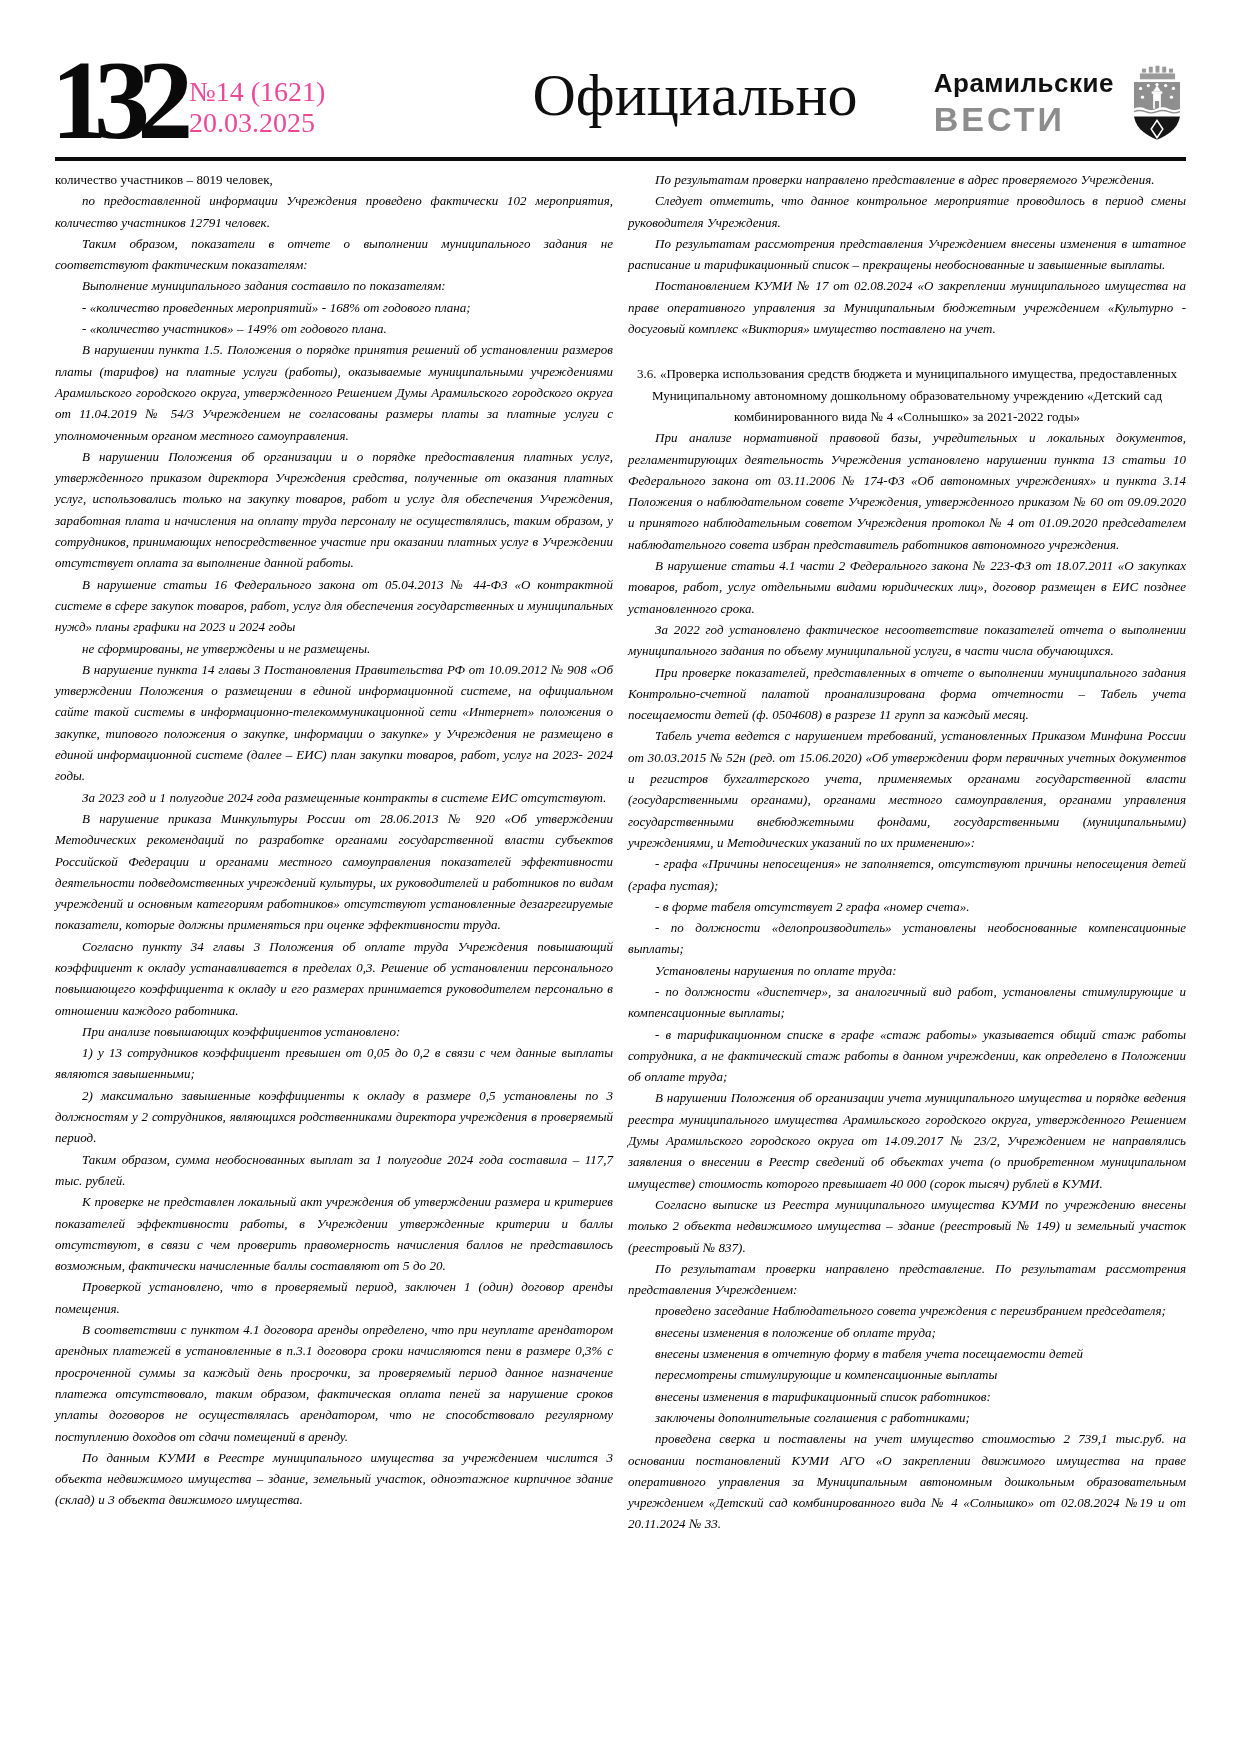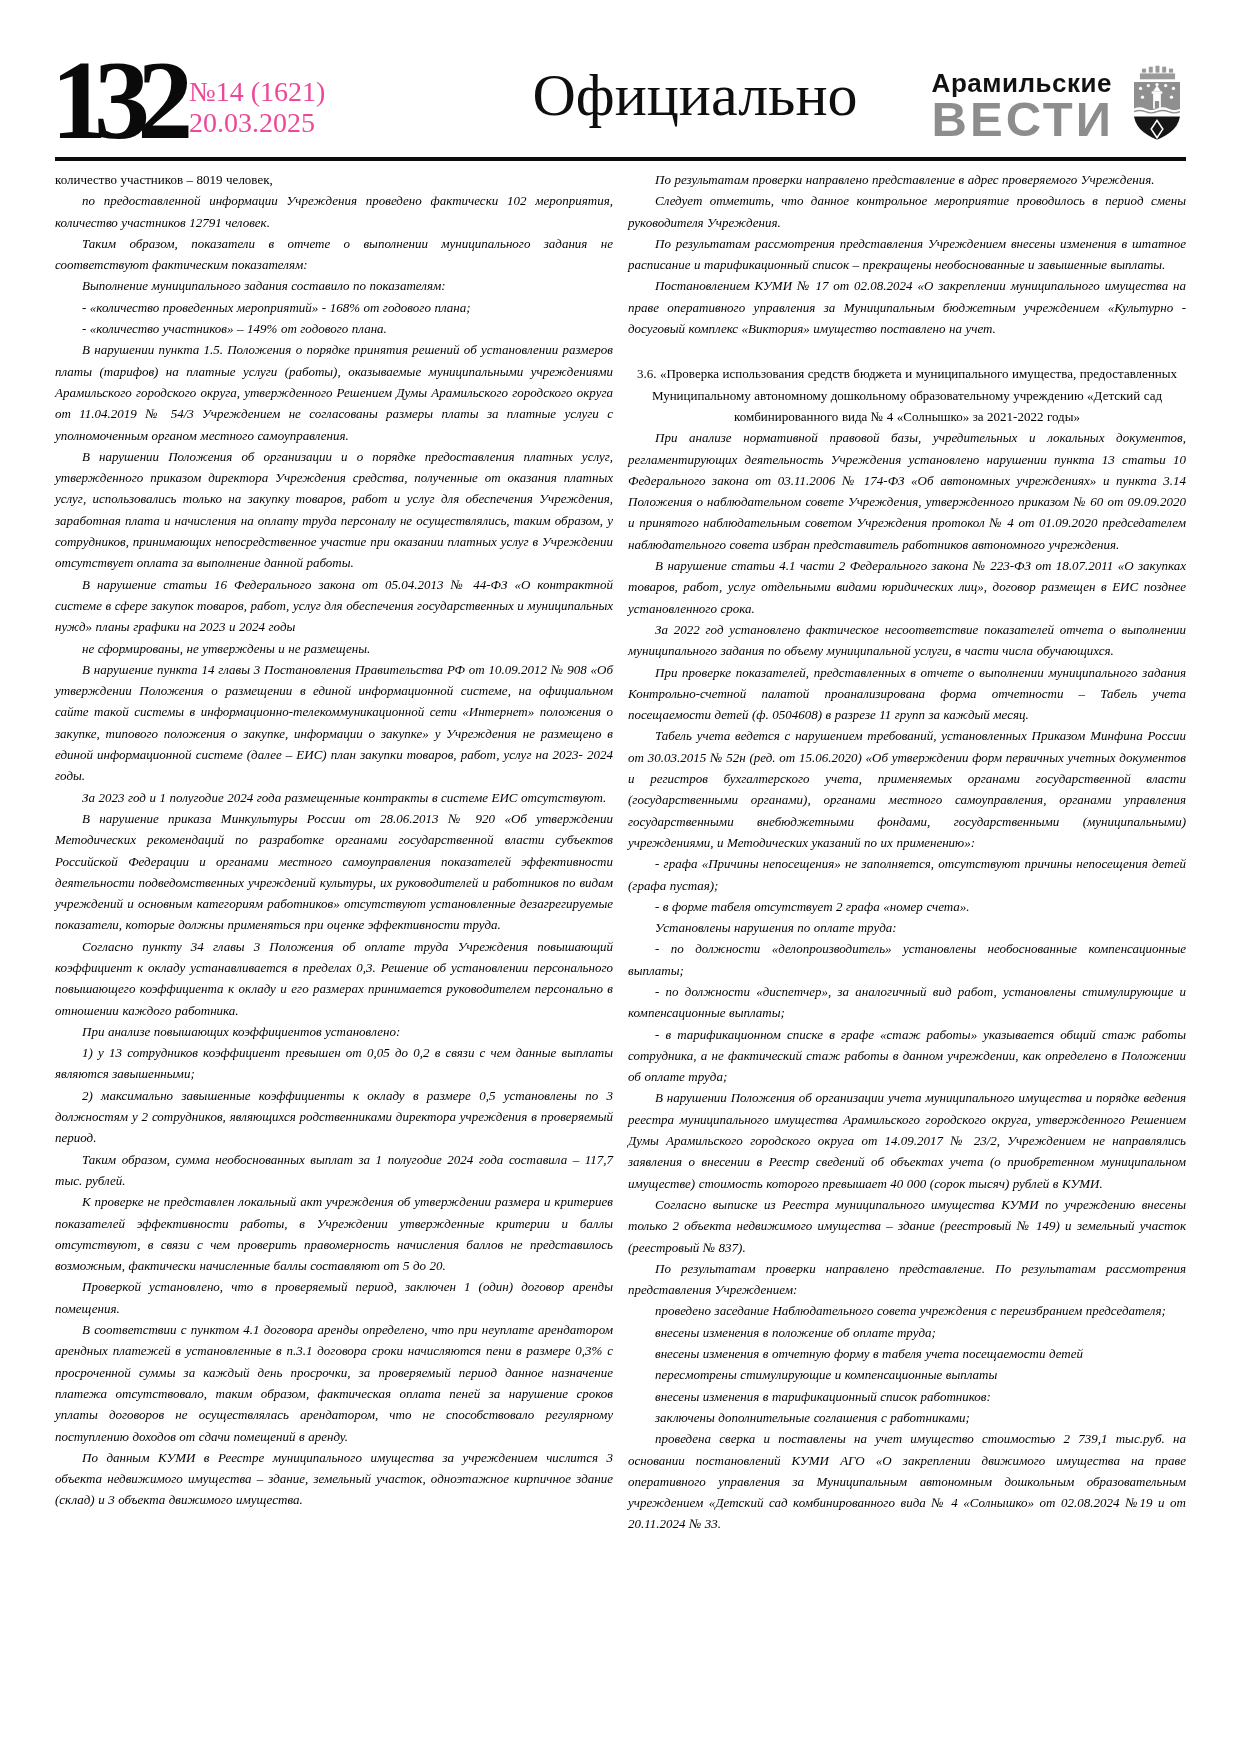--- a/index.html
+++ b/index.html
@@ -19,21 +19,21 @@
     font-size:28px; line-height:31px; color:#ec4899; white-space:nowrap;
   }
   .section-title {
     position:absolute; left:400px; width:480px; top:2px; text-align:center;
     font-size:60px; line-height:1.1; color:#0f0f0f;
     font-family:"Liberation Serif", serif;
   }
   .brand { position:absolute; right:0; top:2px; display:flex; align-items:flex-end; gap:14px; }
   .brand-text { text-align:left; font-family:"Liberation Sans", sans-serif; }
   .brand-top { font-size:26px; font-weight:bold; color:#111; line-height:26px; letter-spacing:0.5px; }
-  .brand-bottom { font-size:49px; font-weight:bold; color:#8d8d8d; line-height:46px; letter-spacing:3px; }
+  .brand-bottom { font-size:34px; font-weight:bold; color:#8d8d8d; line-height:46px; letter-spacing:3px; }
   .emblem { width:58px; height:80px; margin-top:0; }
   .rule { position:absolute; top:137px; left:55px; width:1131px; height:4px; background:#0c0c0c; }
   
   .content { position:absolute; top:149px; left:55px; width:1131px; display:flex; gap:15px; }
   .col { width:558px; }
   .col p {
     margin:0; font-size:13px; line-height:21.3px; text-align:justify;
     color:#000000; word-spacing:0.02em;
   }
   .col p.indent { text-indent:27px;font-style:italic; }
@@ -139,22 +139,22 @@
         <p class="indent">По результатам рассмотрения представления Учреждением внесены изменения в штатное расписание и тарификационный список – прекращены необоснованные и завышенные выплаты.</p>
         <p class="indent">Постановлением КУМИ № 17 от 02.08.2024 «О закреплении муниципального имущества на праве оперативного управления за Муниципальным бюджетным учреждением «Культурно - досуговый комплекс «Виктория» имущество поставлено на учет.</p>
         <p class="heading">3.6. «Проверка использования средств бюджета и муниципального имущества, предоставленных Муниципальному автономному дошкольному образовательному учреждению «Детский сад комбинированного вида № 4 «Солнышко» за 2021-2022 годы»</p>
         <p class="indent">При анализе нормативной правовой базы, учредительных и локальных документов, регламентирующих деятельность Учреждения установлено нарушении пункта 13 статьи 10 Федерального закона от 03.11.2006 № 174-ФЗ «Об автономных учреждениях» и пункта 3.14 Положения о наблюдательном совете Учреждения, утвержденного приказом № 60 от 09.09.2020 и принятого наблюдательным советом Учреждения протокол № 4 от 01.09.2020 председателем наблюдательного совета избран представитель работников автономного учреждения.</p>
         <p class="indent">В нарушение статьи 4.1 части 2 Федерального закона № 223-ФЗ от 18.07.2011 «О закупках товаров, работ, услуг отдельными видами юридических лиц», договор размещен в ЕИС позднее установленного срока.</p>
         <p class="indent">За 2022 год установлено фактическое несоответствие показателей отчета о выполнении муниципального задания по объему муниципальной услуги, в части числа обучающихся.</p>
         <p class="indent">При проверке показателей, представленных в отчете о выполнении муниципального задания Контрольно-счетной палатой проанализирована форма отчетности – Табель учета посещаемости детей (ф. 0504608) в разрезе 11 групп за каждый месяц.</p>
         <p class="indent">Табель учета ведется с нарушением требований, установленных Приказом Минфина России от 30.03.2015 № 52н (ред. от 15.06.2020) «Об утверждении форм первичных учетных документов и регистров бухгалтерского учета, применяемых органами государственной власти (государственными органами), органами местного самоуправления, органами управления государственными внебюджетными фондами, государственными (муниципальными) учреждениями, и Методических указаний по их применению»:</p>
         <p class="indent">- графа «Причины непосещения» не заполняется, отсутствуют причины непосещения детей (графа пустая);</p>
         <p class="indent">- в форме табеля отсутствует 2 графа «номер счета».</p>
+        <p class="indent">- по должности «делопроизводитель» установлены необоснованные компенсационные выплаты;</p>
         <p class="indent">Установлены нарушения по оплате труда:</p>
-        <p class="indent">- по должности «делопроизводитель» установлены необоснованные компенсационные выплаты;</p>
         <p class="indent">- по должности «диспетчер», за аналогичный вид работ, установлены стимулирующие и компенсационные выплаты;</p>
         <p class="indent">- в тарификационном списке в графе «стаж работы» указывается общий стаж работы сотрудника, а не фактический стаж работы в данном учреждении, как определено в Положении об оплате труда;</p>
         <p class="indent">В нарушении Положения об организации учета муниципального имущества и порядке ведения реестра муниципального имущества Арамильского городского округа, утвержденного Решением Думы Арамильского городского округа от 14.09.2017 № 23/2, Учреждением не направлялись заявления о внесении в Реестр сведений об объектах учета (о приобретенном муниципальном имуществе) стоимость которого превышает 40 000 (сорок тысяч) рублей в КУМИ.</p>
         <p class="indent">Согласно выписке из Реестра муниципального имущества КУМИ по учреждению внесены только 2 объекта недвижимого имущества – здание (реестровый № 149) и земельный участок (реестровый № 837).</p>
         <p class="indent">По результатам проверки направлено представление. По результатам рассмотрения представления Учреждением:</p>
         <p class="indent">проведено заседание Наблюдательного совета учреждения с переизбранием председателя;</p>
         <p class="indent">внесены изменения в положение об оплате труда;</p>
         <p class="indent">внесены изменения в отчетную форму в табеля учета посещаемости детей</p>
         <p class="indent">пересмотрены стимулирующие и компенсационные выплаты</p>
         <p class="indent">внесены изменения в тарификационный список работников:</p>

